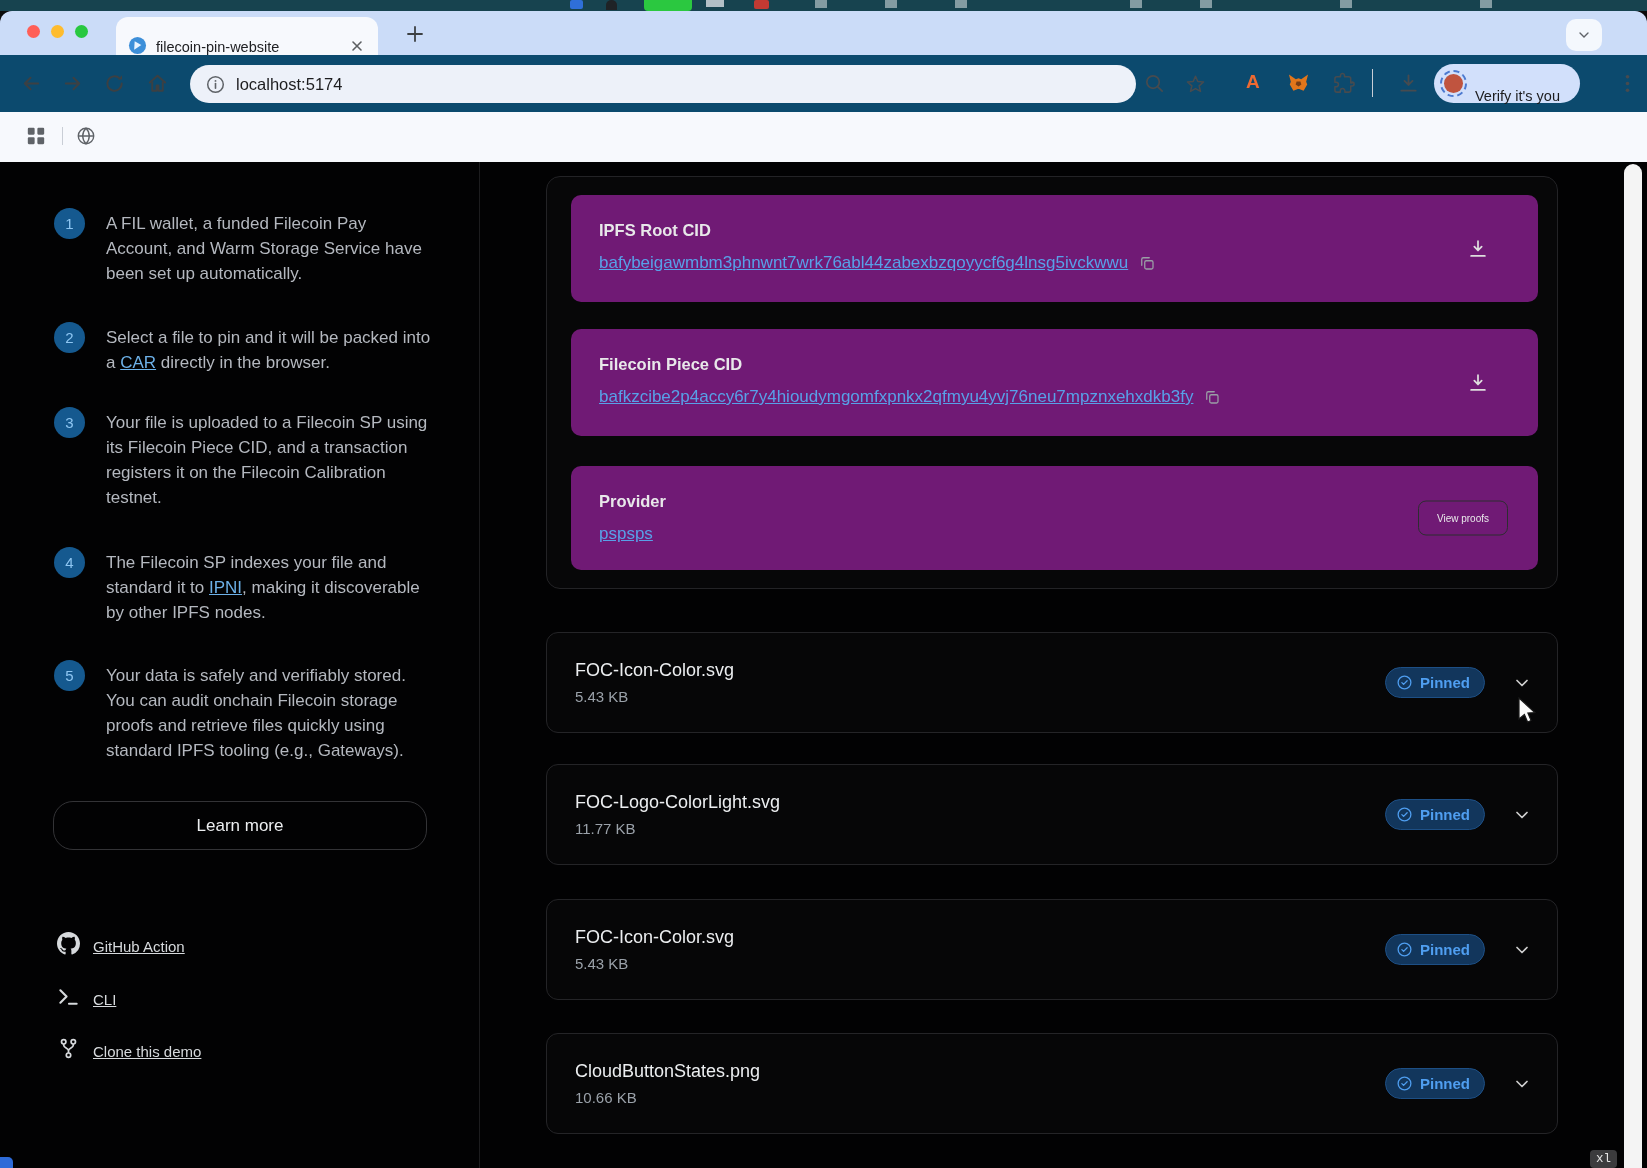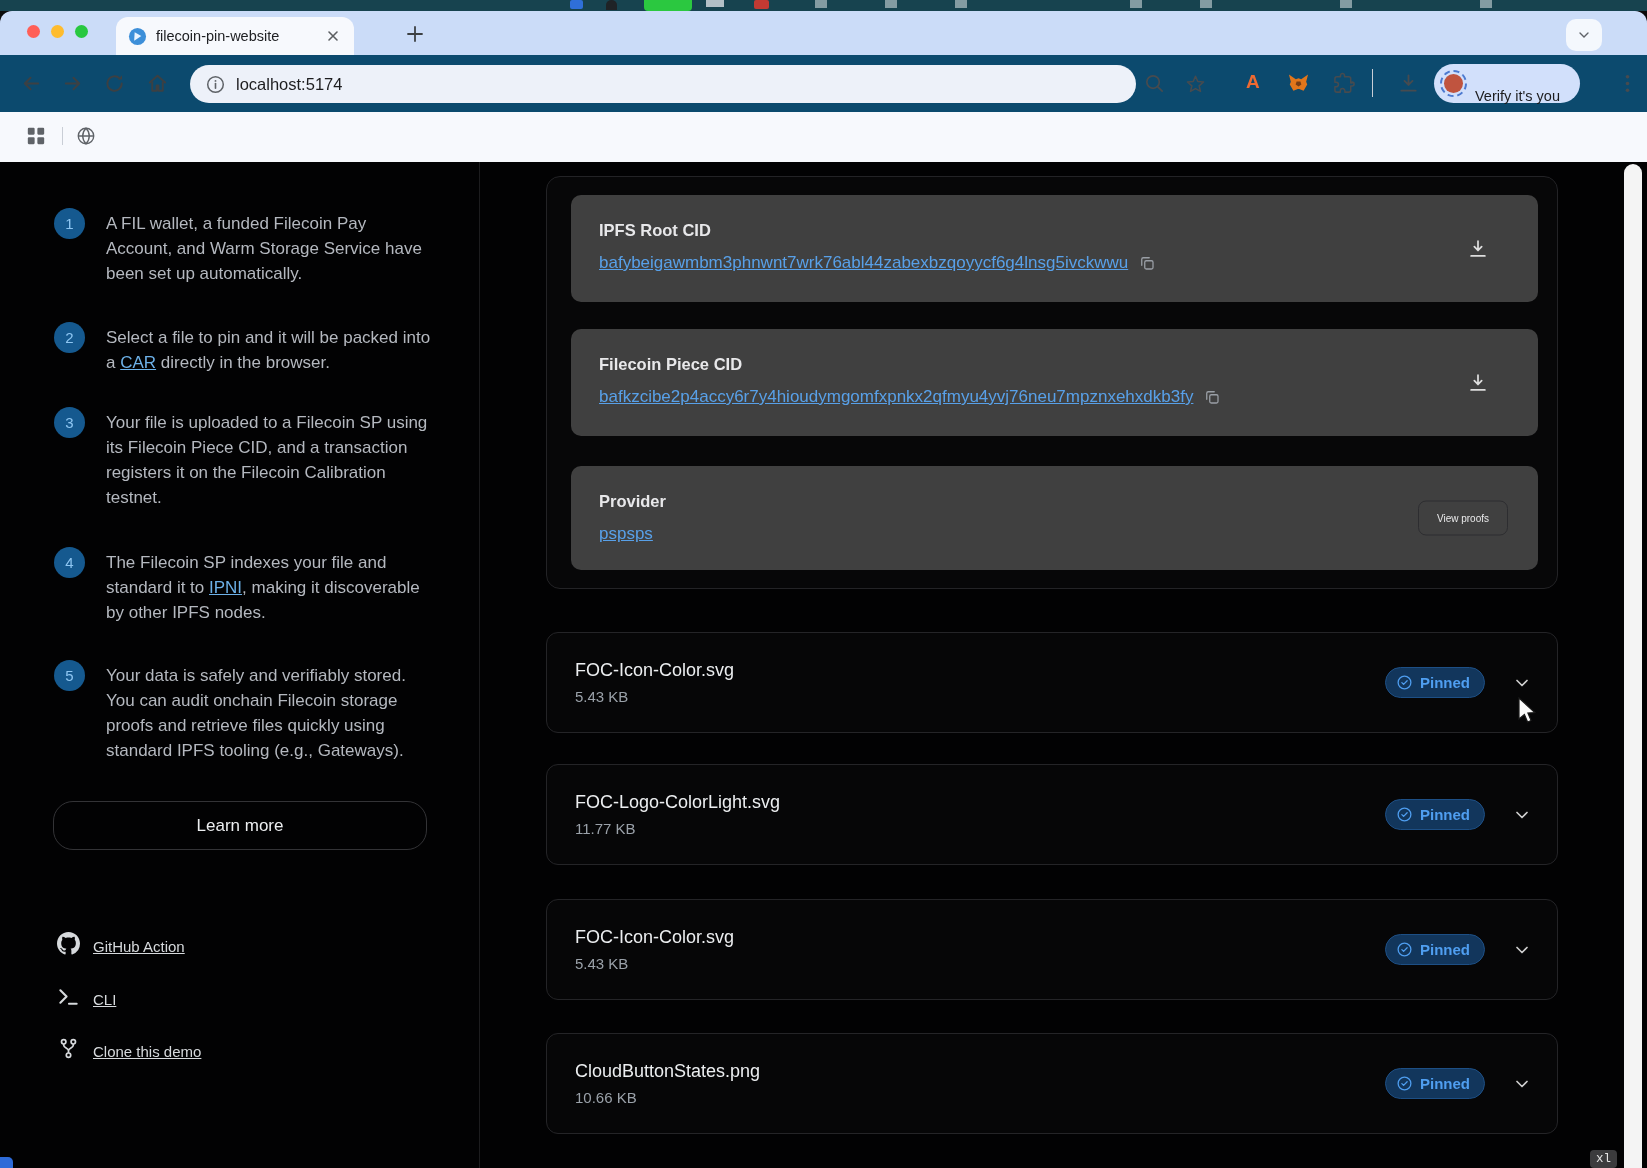--- a/index.html
+++ b/index.html
@@ -11,21 +11,21 @@
   .menubar { position:absolute; top:0; left:0; right:0; height:11px; background:#17434f; }
   .mb-shape { position:absolute; top:0; }
 
   
   .window { position:absolute; top:11px; left:0; right:0; bottom:0; border-radius:12px 12px 0 0; overflow:hidden; background:#020203; }
   .tabstrip { position:absolute; top:0; left:0; right:0; height:44px; background:#cbdcf8; }
   .tl { position:absolute; top:14px; width:13px; height:13px; border-radius:50%; }
   .tl.red { left:27px; background:#ff5f57; }
   .tl.yellow { left:51px; background:#febc2e; }
   .tl.green { left:75px; background:#28c840; }
-  .tab { position:absolute; left:116px; top:6px; width:238px; height:38px; background:#f7f9fd; border-radius:12px 12px 0 0; display:flex; align-items:center; padding:0 12px; }
+  .tab { position:absolute; left:116px; top:6px; width:262px; height:38px; background:#f7f9fd; border-radius:12px 12px 0 0; display:flex; align-items:flex-end; padding:0 12px; }
   .tab-fav { width:19px; height:19px; flex:0 0 19px; margin-right:9px; }
   .tab-title { font-size:14.5px; color:#202124; flex:1; white-space:nowrap; overflow:hidden; }
   .tab-close { width:18px; height:18px; flex:0 0 18px; }
   .newtab-btn { position:absolute; left:404px; top:12px; width:22px; height:22px; }
   .strip-chev-btn { position:absolute; right:45px; top:8px; width:36px; height:32px; background:#f4f8fd; border-radius:10px; display:flex; align-items:center; justify-content:center; }
 
   .toolbar { position:absolute; top:44px; left:0; right:0; height:57px; background:#0c4a6e; }
   .tb-ic { position:absolute; top:17px; width:23px; height:23px; }
   .url-pill { position:absolute; left:190px; top:10px; width:946px; height:38px; background:#edf1f9; border-radius:19px; display:flex; align-items:center; padding:0 16px; }
   .url-info { width:19px; height:19px; margin-right:11px; flex:0 0 19px; }
@@ -50,21 +50,21 @@
   .step-text { margin-left:52px; width:330px; font-size:17px; line-height:25px; color:#b4b8bf; }
   .inline-link { color:#6db1e8; text-decoration:underline; }
   .s1 { top:49px; } .s2 { top:163px; } .s3 { top:248px; } .s4 { top:388px; } .s5 { top:501px; }
   .learn-more { position:absolute; left:53px; top:639px; width:374px; height:49px; background:transparent; border:1px solid #333336; border-radius:20px; color:#eceef0; font-size:17px; font-family:inherit; display:flex; align-items:center; justify-content:center; }
   .side-link { position:absolute; left:57px; display:flex; align-items:flex-end; gap:13px; color:#d6d9dc; font-size:15px; }
   .side-link svg { width:23px; height:23px; }
   .fl1 { top:770px; } .fl2 { top:823px; } .fl3 { top:875px; }
 
   .main { position:absolute; left:481px; top:0; right:0; bottom:0; }
   .panel { position:absolute; left:65px; top:14px; width:1012px; height:413px; border:1px solid #232326; border-radius:14px; background:#070708; }
-  .cid-card { position:absolute; left:24px; width:967px; height:107px; background:#404040; border-radius:10px; padding:26px 28px 12px 28px; }
+  .cid-card { position:absolute; left:24px; width:967px; height:107px; background:#701a75; border-radius:10px; padding:26px 28px 12px 28px; }
   .cc1 { top:18px; } .cc2 { top:152px; } .cc3 { top:289px; height:104px; }
   .cid-label { font-size:16.5px; font-weight:600; color:#e8e8ea; }
   .cid-row { margin-top:13px; display:flex; align-items:center; gap:10px; }
   .cid-link { font-size:17px; color:#58a0e8; text-decoration:underline; word-break:break-all; }
   .copy-ic { width:18px; height:18px; flex:0 0 18px; }
   .dl-btn { position:absolute; right:40px; top:50%; transform:translateY(-50%); width:40px; height:40px; background:transparent; border:none; display:flex; align-items:center; justify-content:center; }
   .view-proofs { position:absolute; right:30px; top:50%; transform:translateY(-50%); background:transparent; border:1px solid #2d2d30; border-radius:8px; color:#e9e9ea; font-size:10px; font-family:inherit; padding:11px 18px; }
 
   .file-row { position:absolute; left:65px; width:1012px; height:101px; background:#060607; border:1px solid #242427; border-radius:12px; display:flex; align-items:center; padding:0 24px 0 28px; }
   .fr1 { top:470px; } .fr2 { top:602px; } .fr3 { top:737px; } .fr4 { top:871px; }

